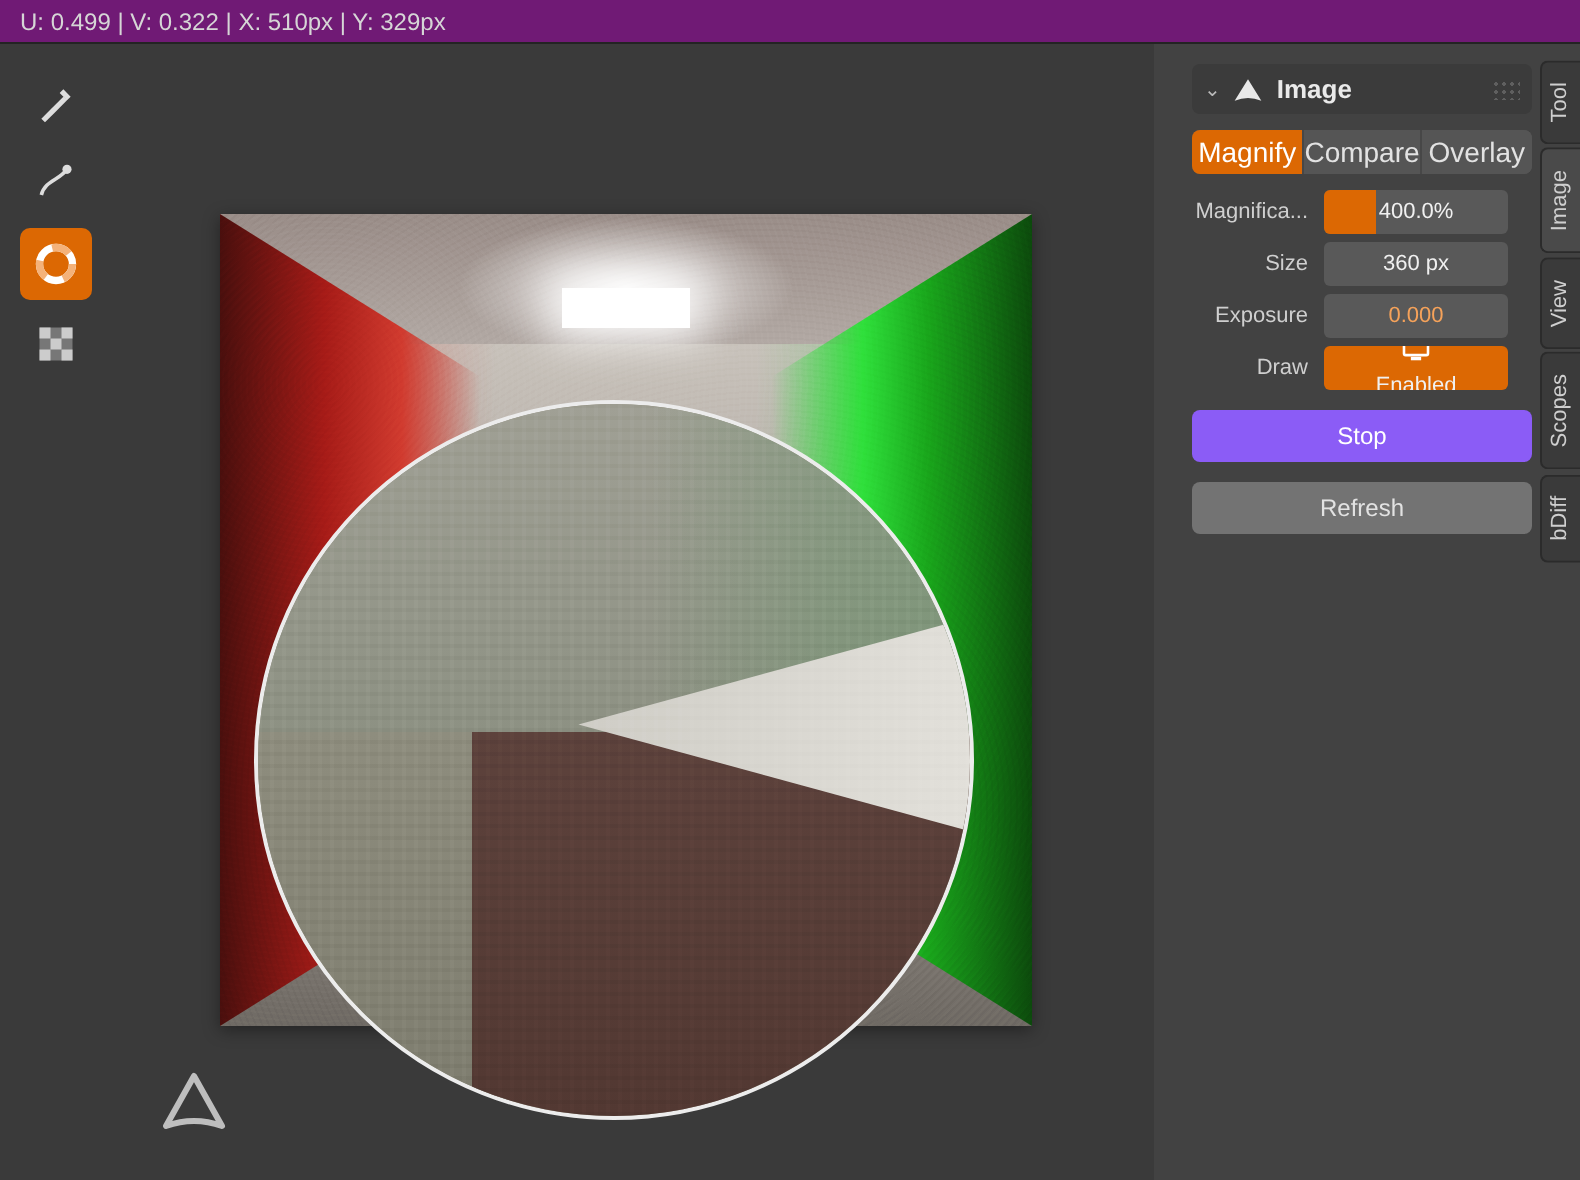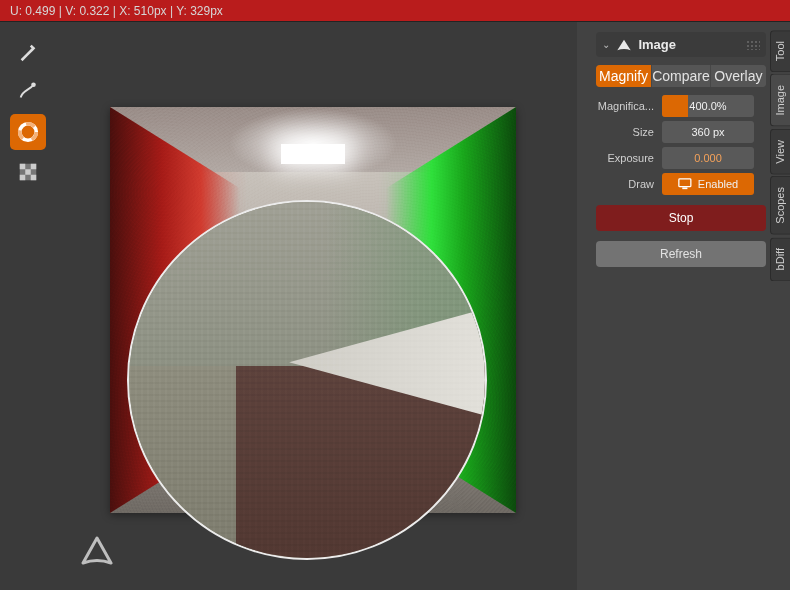--- a/index.html
+++ b/index.html
@@ -10,21 +10,21 @@
     font-size: 12px;
     color: #c8c8c8;
     position: relative;
   }
 
   
   .statusbar {
     position: absolute;
     top: 0; left: 0; right: 0;
     height: 22px;
-    background: #b91c1c;
+    background: #701a75;
     color: #d6d6d6;
     font-size: 12px;
     padding: 4px 10px;
     border-bottom: 1px solid #232323;
   }
 
   
   .left-toolbar {
     position: absolute;
     top: 34px;
@@ -230,33 +230,33 @@
     font-size: 11px;
     color: #f0f0f0;
     position: relative;
     overflow: hidden;
   }
   .pfield .fill {
     position: absolute; left:0; top:0; bottom:0;
     background: #DC6803;
   }
   .pfield .txt { position: relative; z-index: 1; }
-  .pfield.draw { gap:6px; }
+  .pfield.draw { gap:6px;flex-direction:column; }
   .pfield.draw .mon-icon { width:14px; height:12px; display:inline-flex; }
 
   .bigbtn {
     margin: 10px 4px 4px 4px;
     height: 26px;
     border-radius: 4px;
     display:flex; align-items:center; justify-content:center;
     font-size: 12px;
     cursor:pointer;
     color:#fff;
   }
-  .bigbtn.primary { background: #7f1d1d; }
+  .bigbtn.primary { background: #8b5cf6; }
   .bigbtn.secondary { background: #737373; color:#e2e2e2; }
 
   
   .vtabs {
     position: absolute;
     top: 30px;
     right: 0;
     width: 20px;
     display: flex;
     flex-direction: column;

